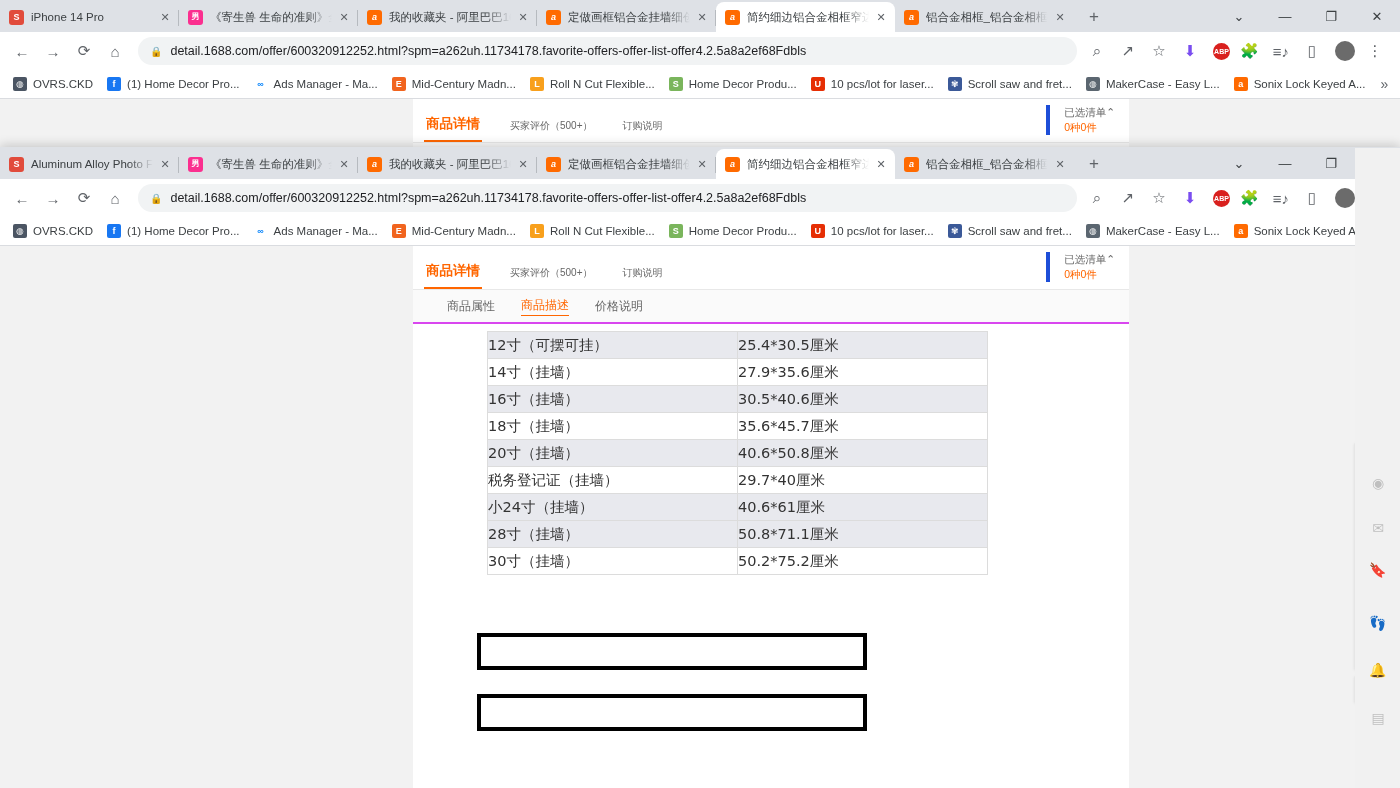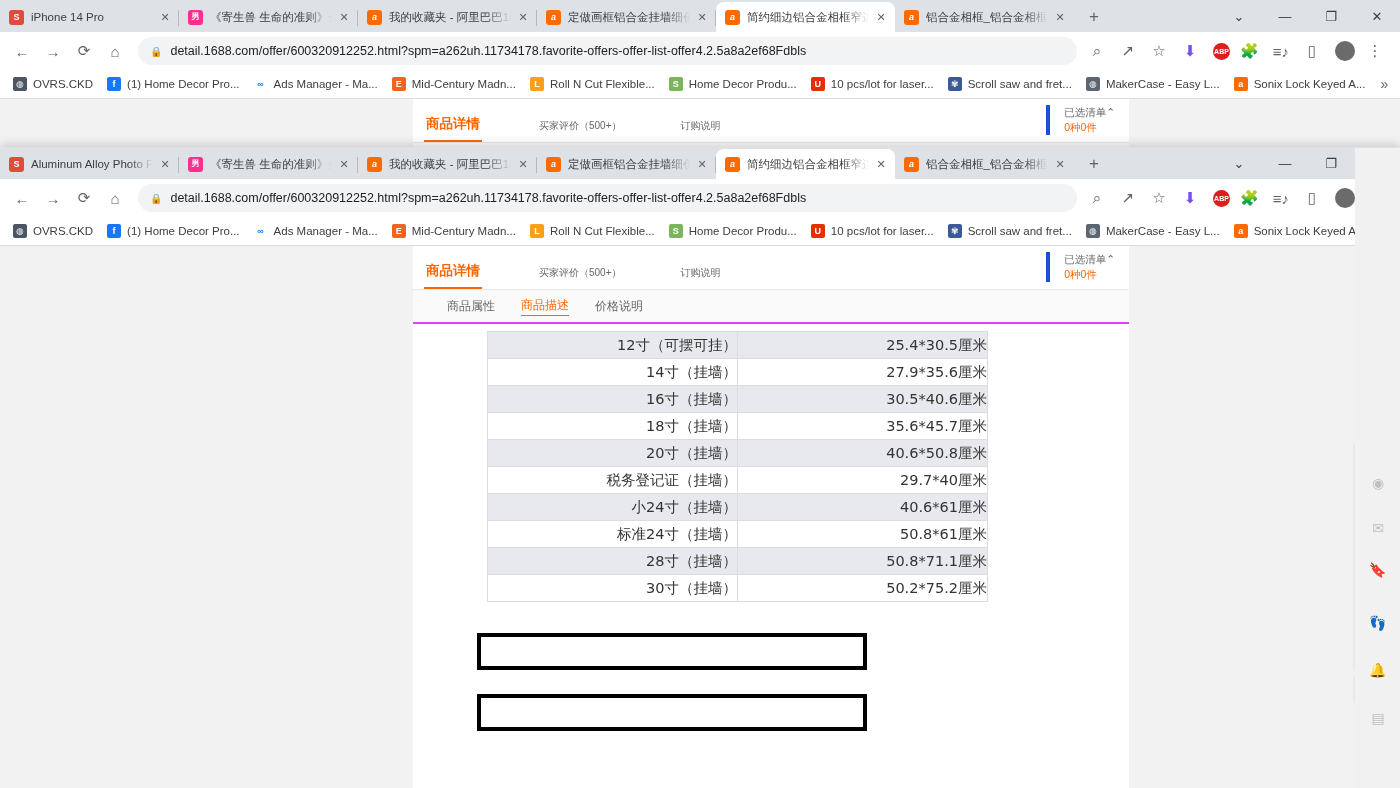--- a/index.html
+++ b/index.html
@@ -75,21 +75,21 @@
               font-weight:bold;line-height:1;}
   .bm-overflow{ margin-left:auto; padding:0 8px; color:#5f6368; font-size:14px;}
 
   
   .viewport{ background:#f2f2f2; position:relative; overflow:hidden; }
   .page{ position:absolute; left:413px; width:716px; top:0; background:#fff; }
   .navbar{
     height:44px; background:#fff; display:flex; align-items:flex-end;
     border-bottom:1px solid #e8e8e8; position:relative;
   }
-  .navtabs{ display:flex; align-items:flex-end; padding-left:13px;gap:29px; }
+  .navtabs{ display:flex; align-items:flex-end; padding-left:13px; }
   .navtab{ font-size:10px; color:#666; padding:0 0 9px 0; margin-right:30px; position:relative;}
   .navtab.sel{ color:#f60; font-weight:bold; font-size:13.5px;}
   .navtab.sel:after{
     content:""; position:absolute; left:-2px; right:-2px; bottom:0; height:2.5px; background:#f60;
   }
   .cartbox{
     position:absolute; right:14px; top:6px; padding-left:14px; border-left:4px solid #1d4ed8;
     font-size:10.5px; line-height:15px; color:#666;
   }
   .cartbox .num{ color:#f60; }
@@ -97,21 +97,21 @@
     height:34px; background:#fafafa; display:flex; align-items:center;
     padding-left:34px; border-bottom:2px solid #d946ef;
   }
   .subnav span{ font-size:12px; color:#666; margin-right:26px; }
   .subnav span.sel{ color:#f60; border-bottom:1px solid #f60; padding-bottom:1px;}
 
   
   .tablewrap{ padding:7px 0 0 74px; }
   table.spec{ border-collapse:collapse; width:500px; table-layout:fixed; }
   table.spec td{
-    height:27px; text-align:right; font-size:14.5px; color:#333;
+    height:27px; text-align:left; font-size:14.5px; color:#333;
     border:1px solid #dcdcdc; font-family:"DejaVu Sans","Liberation Sans",sans-serif;
     white-space:nowrap;
   }
   table.spec tr.odd td{ background:#e8e9ee; }
   table.spec tr.even td{ background:#fff; }
   table.spec td.c1{ width:250px; }
   table.spec td.c2{ width:250px; }
   .hlbox{
     position:absolute; border:4px solid #000; pointer-events:none;
   }
@@ -444,24 +444,20 @@
                 <td class="c2">40.6*50.8厘米</td>
               </tr>
               <tr class="even">
                 <td class="c1">税务登记证（挂墙）</td>
                 <td class="c2">29.7*40厘米</td>
               </tr>
               <tr class="odd">
                 <td class="c1">小24寸（挂墙）</td>
                 <td class="c2">40.6*61厘米</td>
               </tr>
-              <tr class="even">
-                <td class="c1">标准24寸（挂墙）</td>
-                <td class="c2">50.8*61厘米</td>
-              </tr>
               <tr class="odd">
                 <td class="c1">28寸（挂墙）</td>
                 <td class="c2">50.8*71.1厘米</td>
               </tr>
               <tr class="even">
                 <td class="c1">30寸（挂墙）</td>
                 <td class="c2">50.2*75.2厘米</td>
               </tr>
             </tbody>
         </table>

